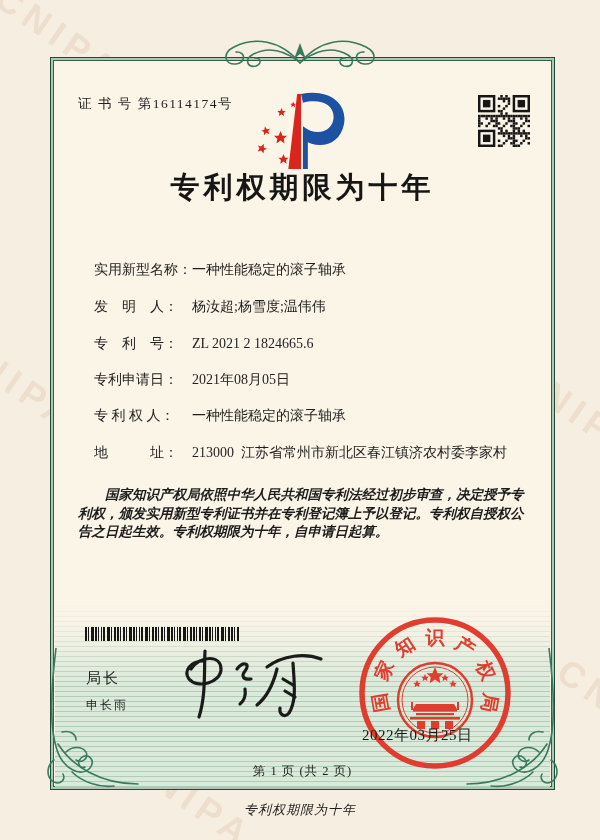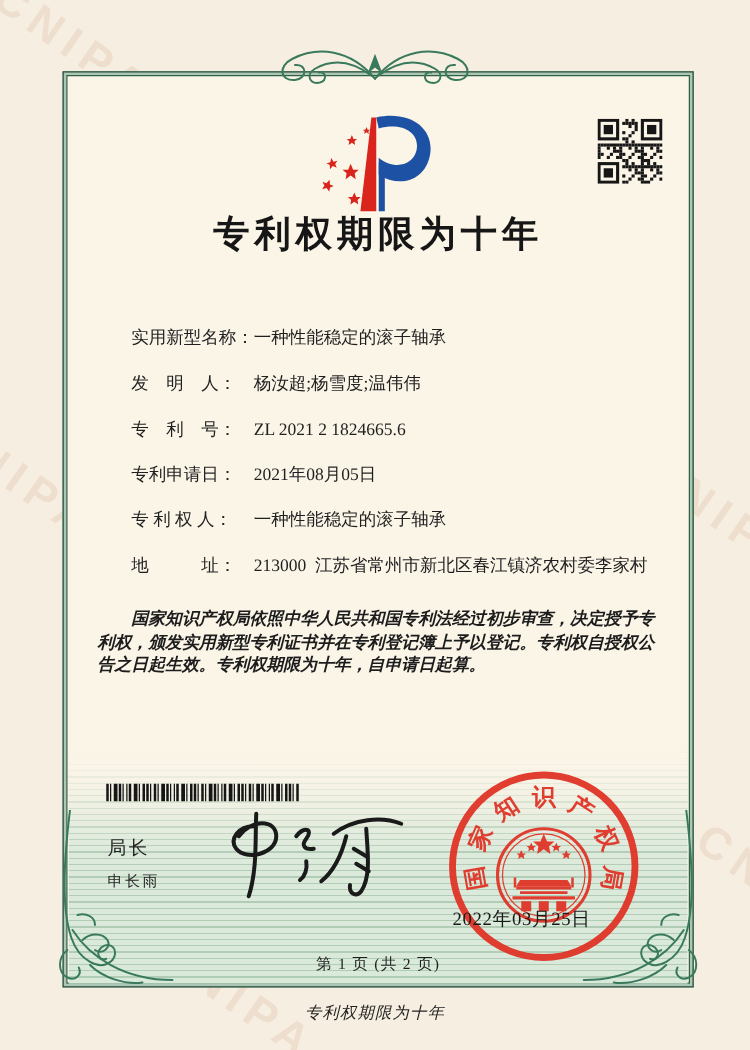--- a/index.html
+++ b/index.html
@@ -20,21 +20,21 @@
         repeating-linear-gradient(0deg, rgba(110,158,122,0.38) 0 1px, rgba(110,158,122,0) 1px 5px),
         linear-gradient(180deg, rgba(220,235,222,0) 0%, rgba(216,232,218,0.85) 30%, #d9e9da 100%);}
   .green-band .fade{position:absolute;left:0;top:0;width:100%;height:45%;
       background:linear-gradient(180deg,#fbf5e8 0%, rgba(251,245,232,0) 100%);}
   .z{position:absolute;z-index:6;}
   
   .certno{left:78px;top:95px;font-size:13.5px;letter-spacing:1.5px;}
   .title{left:50px;top:168px;width:505px;text-align:center;font-size:29px;font-weight:bold;
          letter-spacing:4px;color:#161616;}
   
-  .row{position:absolute;left:91px;z-index:6;font-size:14px;white-space:pre;}
+  .row{position:absolute;left:80px;z-index:6;font-size:14px;white-space:pre;}
   .lab{display:inline-block;min-width:98px;}
   .lab2{margin-left:12px;}
   
   .notice{left:78px;top:486px;width:452px;font-size:13.5px;line-height:18.5px;
           font-style:italic;color:#1c1c1c;}
   .notice p{margin:0;text-indent:2em;font-weight:bold;}
   
   .barcode{left:85px;top:627px;width:158px;height:14px;z-index:7;}
   .barcode span{position:absolute;top:0;height:100%;background:#161616;}
   
@@ -94,20 +94,21 @@
     <g transform="translate(105,0) scale(-1,1)" stroke="#3a7a5c" fill="none" stroke-width="1.6" stroke-linecap="round">
       <path d="M14,0 C9,42 7,78 15,102 C21,120 38,130 48,120 C54,112 46,104 39,110 C34,115 38,121 43,119"></path>
       <path d="M16,96 C30,118 58,136 96,136"></path>
       <path d="M24,104 C30,98 40,98 44,104 C47,110 40,116 34,112"></path>
       <path d="M12,112 C4,118 4,130 12,134 C18,137 24,132 21,126"></path>
       <path d="M30,124 C40,134 58,140 72,138"></path>
       <path d="M20,84 C28,82 34,86 34,92"></path>
     </g>
   </svg>
 
+  <div class="z certno">证 书 号 第16114174号</div>
 
   <svg class="z logo-svg" style="left:253px;top:91px;" width="98" height="82" viewBox="0 0 100 84">
     <path d="M49,3 C78,-3 97,13 93,34 C89,55 68,61 51,50 L51,36 C63,46 79,43 82,30 C85,15 70,7 51,12 Z" fill="#1d51a3"></path>
     <polygon points="45,3 49,3 49,80 36,80" fill="#d9251c"></polygon>
     <polygon points="51,40 56,44 56,80 51,80" fill="#1d51a3"></polygon>
     <g fill="#d9251c">
       <path transform="translate(29 22) scale(4.5)" d="M0,-1 L0.294,-0.309 L0.951,-0.309 L0.476,0.118 L0.588,0.809 L0,0.382 L-0.588,0.809 L-0.476,0.118 L-0.951,-0.309 L-0.294,-0.309 Z"></path>
       <path transform="translate(41 14) scale(3.2)" d="M0,-1 L0.294,-0.309 L0.951,-0.309 L0.476,0.118 L0.588,0.809 L0,0.382 L-0.588,0.809 L-0.476,0.118 L-0.951,-0.309 L-0.294,-0.309 Z"></path>
       <path transform="translate(28 48) scale(7)" d="M0,-1 L0.294,-0.309 L0.951,-0.309 L0.476,0.118 L0.588,0.809 L0,0.382 L-0.588,0.809 L-0.476,0.118 L-0.951,-0.309 L-0.294,-0.309 Z"></path>
       <path transform="translate(13 41) scale(4.8) rotate(-12)" d="M0,-1 L0.294,-0.309 L0.951,-0.309 L0.476,0.118 L0.588,0.809 L0,0.382 L-0.588,0.809 L-0.476,0.118 L-0.951,-0.309 L-0.294,-0.309 Z"></path>

